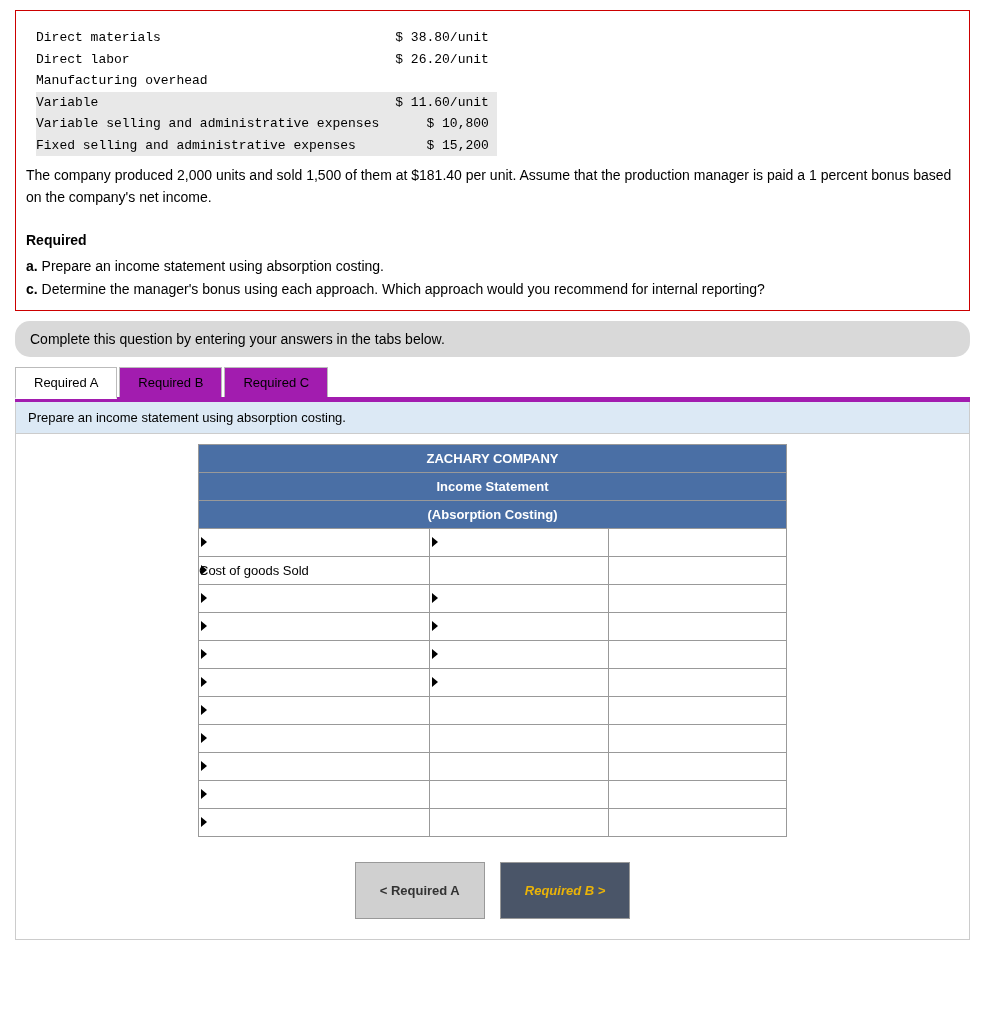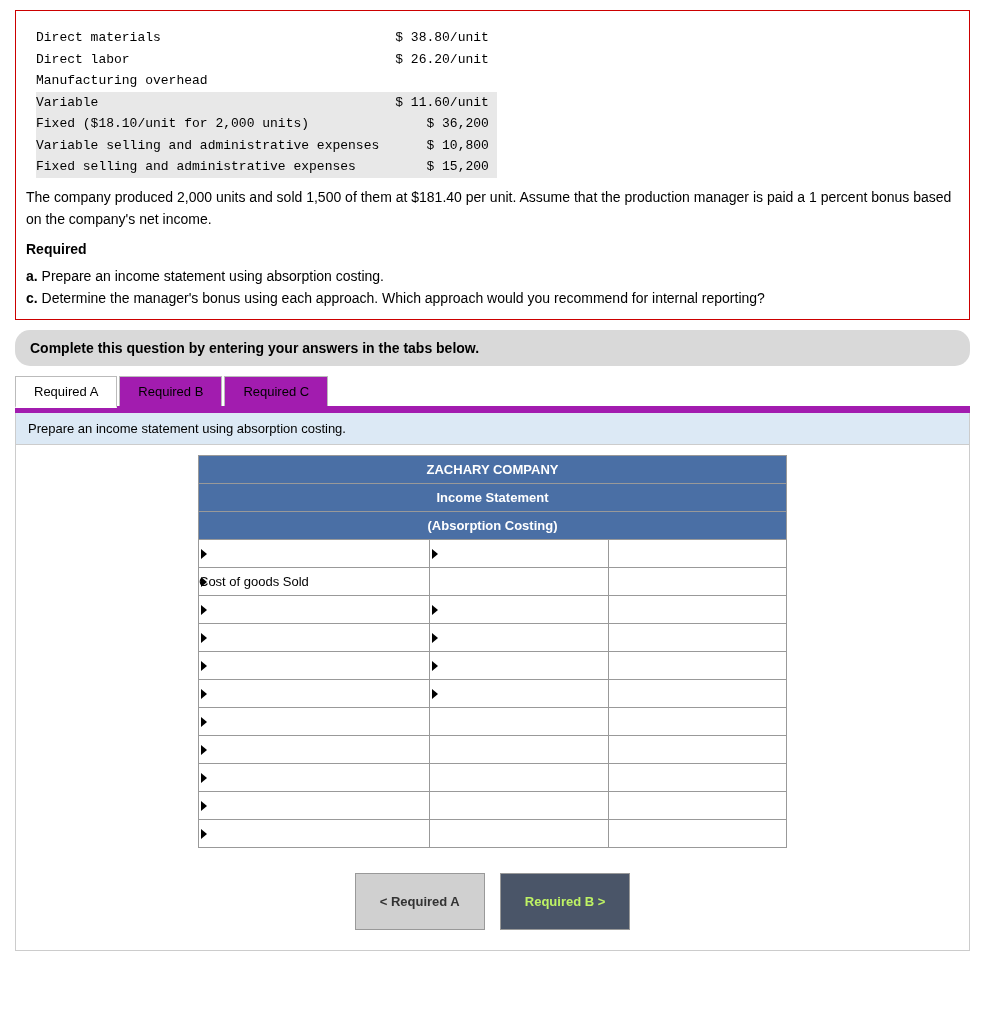--- a/index.html
+++ b/index.html
@@ -49,28 +49,28 @@
       margin-top: 8px;
       font-size: 14px;
       line-height: 1.6;
     }
     .problem-narrative .bold { font-weight: bold; }
 
     .instruction-bar {
       background: #d9d9d9;
       padding: 10px 15px;
       font-size: 14px;
-      font-weight: bold;
+      font-weight: normal;
       margin: 10px 0 0 0;
       border-radius: 15px;
     }
 
     .tabs-container {
       display: flex;
-      border-bottom: 7px solid #a21caf;
+      border-bottom: 5px solid #a21caf;
       margin-top: 10px;
     }
     .tab {
       padding: 7px 18px;
       border: 1px solid #bbb;
       border-bottom: none;
       background: #fff;
       cursor: pointer;
       font-size: 13px;
       margin-right: 2px;
@@ -184,21 +184,22 @@
       font-weight: bold;
       cursor: pointer;
       border: 1px solid #999;
     }
     .nav-btn.prev {
       background: #d0d0d0;
       color: #333;
     }
     .nav-btn.next {
       background: #4a5568;
-      color: #bef264;
+      color: #eab308;
+      font-style: italic;
     }
   </style>
 </head>
 <body>
 
 <div class="page-container">
 
   <div class="problem-text">
 
     <table class="cost-table">
@@ -213,37 +214,33 @@
       </tr>
       <tr>
         <td class="label mono">Manufacturing overhead</td>
         <td class="value mono"></td>
       </tr>
       <tr class="highlight">
         <td class="label mono">  Variable</td>
         <td class="value mono">$ 11.60/unit</td>
       </tr>
       <tr class="highlight">
-        <td class="label mono">  Fixed ($18.10/unit for 2,000 units)</td>
-        <td class="value mono">$ 36,200</td>
-      </tr>
-      <tr class="highlight">
         <td class="label mono">Variable selling and administrative expenses</td>
         <td class="value mono">$ 10,800</td>
       </tr>
       <tr class="highlight">
         <td class="label mono">Fixed selling and administrative expenses</td>
         <td class="value mono">$ 15,200</td>
       </tr>
     </tbody>
       </table>
 
     <div class="problem-narrative">
       <p>The company produced 2,000 units and sold 1,500 of them at $181.40 per unit. Assume that the production manager is paid a 1 percent bonus based on the company's net income.</p>
-      <p class="bold" style="margin-top:8px;">Required</p>
+      <p class="bold" style="margin-top:20px;">Required</p>
 
       <p style="margin-top:4px;">
         <span style="font-weight:bold;">a.</span>
         <span>Prepare an income statement using absorption costing.</span>
       </p>
       <p>
         <span style="font-weight:bold;">c.</span>
         <span>Determine the manager's bonus using each approach. Which approach would you recommend for internal reporting?</span>
       </p>
     </div>

